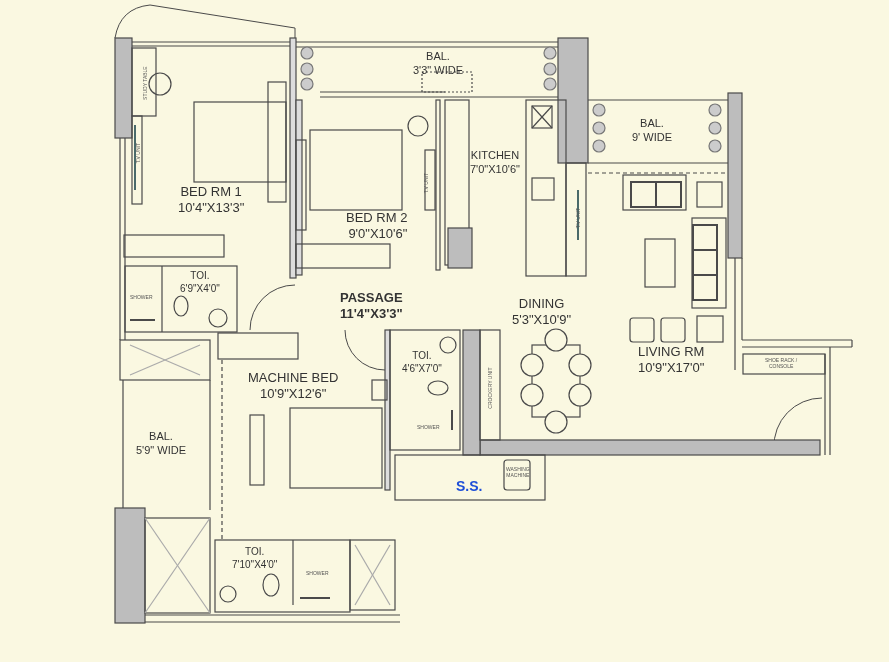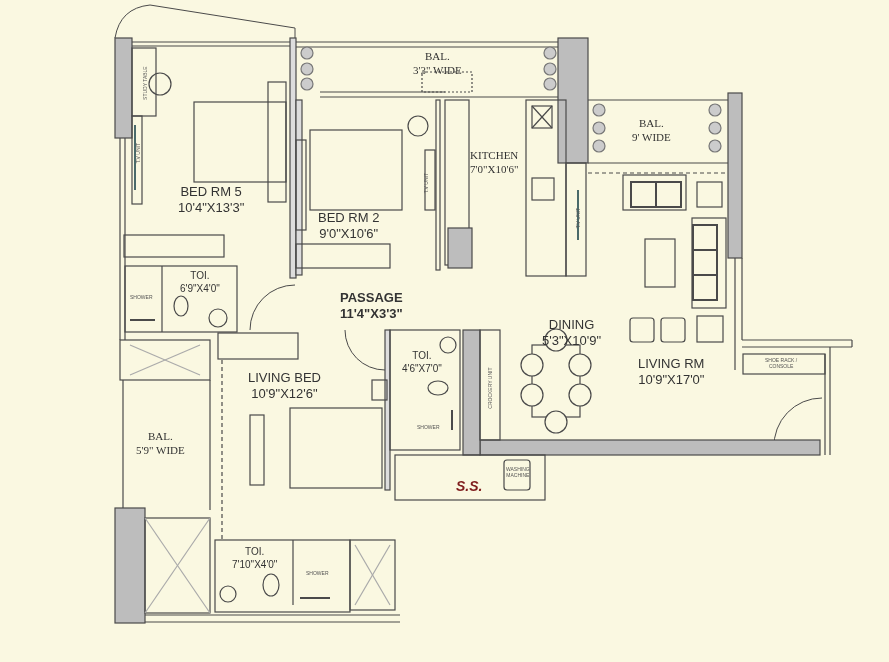--- a/index.html
+++ b/index.html
@@ -1,23 +1,23 @@
 <!DOCTYPE html>
 <html><head>
 <meta charset="utf-8">
 <style>
   html, body { margin:0; padding:0; background:#faf8e1; }
   body { width:889px; height:662px; overflow:hidden; position:relative; font-family:"Liberation Sans", sans-serif; }
   svg { position:absolute; left:0; top:0; }
   .lbl { position:absolute; color:#333; text-align:center; white-space:nowrap; line-height:1.25; font-family:"Liberation Sans", sans-serif; }
   .room { font-size:13px; }
-  .small { font-size:11px;font-family:Liberation Serif, serif; }
+  .small { font-size:11px; }
   .tiny { font-size:5px; color:#555; }
   .vtiny { font-size:5px; color:#555; transform:rotate(-90deg); transform-origin:center; }
-  .bold { font-weight:bold; font-size:14px; color:#7f1d1d;font-style:italic; }
+  .bold { font-weight:bold; font-size:14px; color:#1d4ed8; }
 </style>
 </head>
 <body>
 
 <svg width="889" height="662" viewBox="0 0 889 662">
   <g fill="none" stroke="#4a4a4a" stroke-width="1.2">
 
     <path d="M115 38 Q120 8 150 5 L295 28 L295 42" stroke-width="1"></path>
 
     <rect x="115" y="38" width="17" height="100" fill="#bdbdbd"></rect>
@@ -164,24 +164,24 @@
     <circle cx="218" cy="318" r="9"></circle>
     <line x1="130" y1="320" x2="155" y2="320" stroke-width="2"></line>
 
     <circle cx="448" cy="345" r="8"></circle>
     <ellipse cx="438" cy="388" rx="10" ry="7"></ellipse>
     <line x1="452" y1="410" x2="452" y2="430" stroke-width="2"></line>
   </g>
 </svg>
 
 <div class="lbl room" style="left:178px;top:184px;">
-  <div>BED RM 5</div>
+  <div>BED RM 1</div>
   <div>10'4"X13'3"</div>
 </div>
-<div class="lbl room" style="left:318px;top:210px;">
+<div class="lbl room" style="left:346px;top:210px;text-align:right;">
   <div>BED RM 2</div>
   <div>9'0"X10'6"</div>
 </div>
 <div class="lbl small" style="left:413px;top:50px;">
   <div>BAL.</div>
   <div>3'3" WIDE</div>
 </div>
 <div class="lbl small" style="left:470px;top:149px;">
   <div>KITCHEN</div>
   <div>7'0"X10'6"</div>
@@ -191,33 +191,33 @@
   <div>9' WIDE</div>
 </div>
 <div class="lbl" style="left:180px;top:270px;font-size:10px;">
   <div>TOI.</div>
   <div>6'9"X4'0"</div>
 </div>
 <div class="lbl room" style="left:340px;top:290px;font-weight:bold;">
   <div>PASSAGE</div>
   <div>11'4"X3'3"</div>
 </div>
-<div class="lbl room" style="left:542px;top:296px;margin-top:21px;">
+<div class="lbl room" style="left:512px;top:296px;">
   <div>DINING</div>
   <div>5'3"X10'9"</div>
 </div>
 <div class="lbl" style="left:402px;top:350px;font-size:10px;">
   <div>TOI.</div>
   <div>4'6"X7'0"</div>
 </div>
 <div class="lbl room" style="left:248px;top:370px;">
-  <div>LIVING BED</div>
+  <div>MACHINE BED</div>
   <div>10'9"X12'6"</div>
 </div>
-<div class="lbl room" style="left:638px;top:356px;text-align:right;">
+<div class="lbl room" style="left:638px;top:344px;">
   <div>LIVING RM</div>
   <div>10'9"X17'0"</div>
 </div>
 <div class="lbl small" style="left:136px;top:430px;">
   <div>BAL.</div>
   <div>5'9" WIDE</div>
 </div>
 <div class="lbl bold" style="left:456px;top:478px;">S.S.</div>
 <div class="lbl" style="left:232px;top:546px;font-size:10px;">
   <div>TOI.</div>

